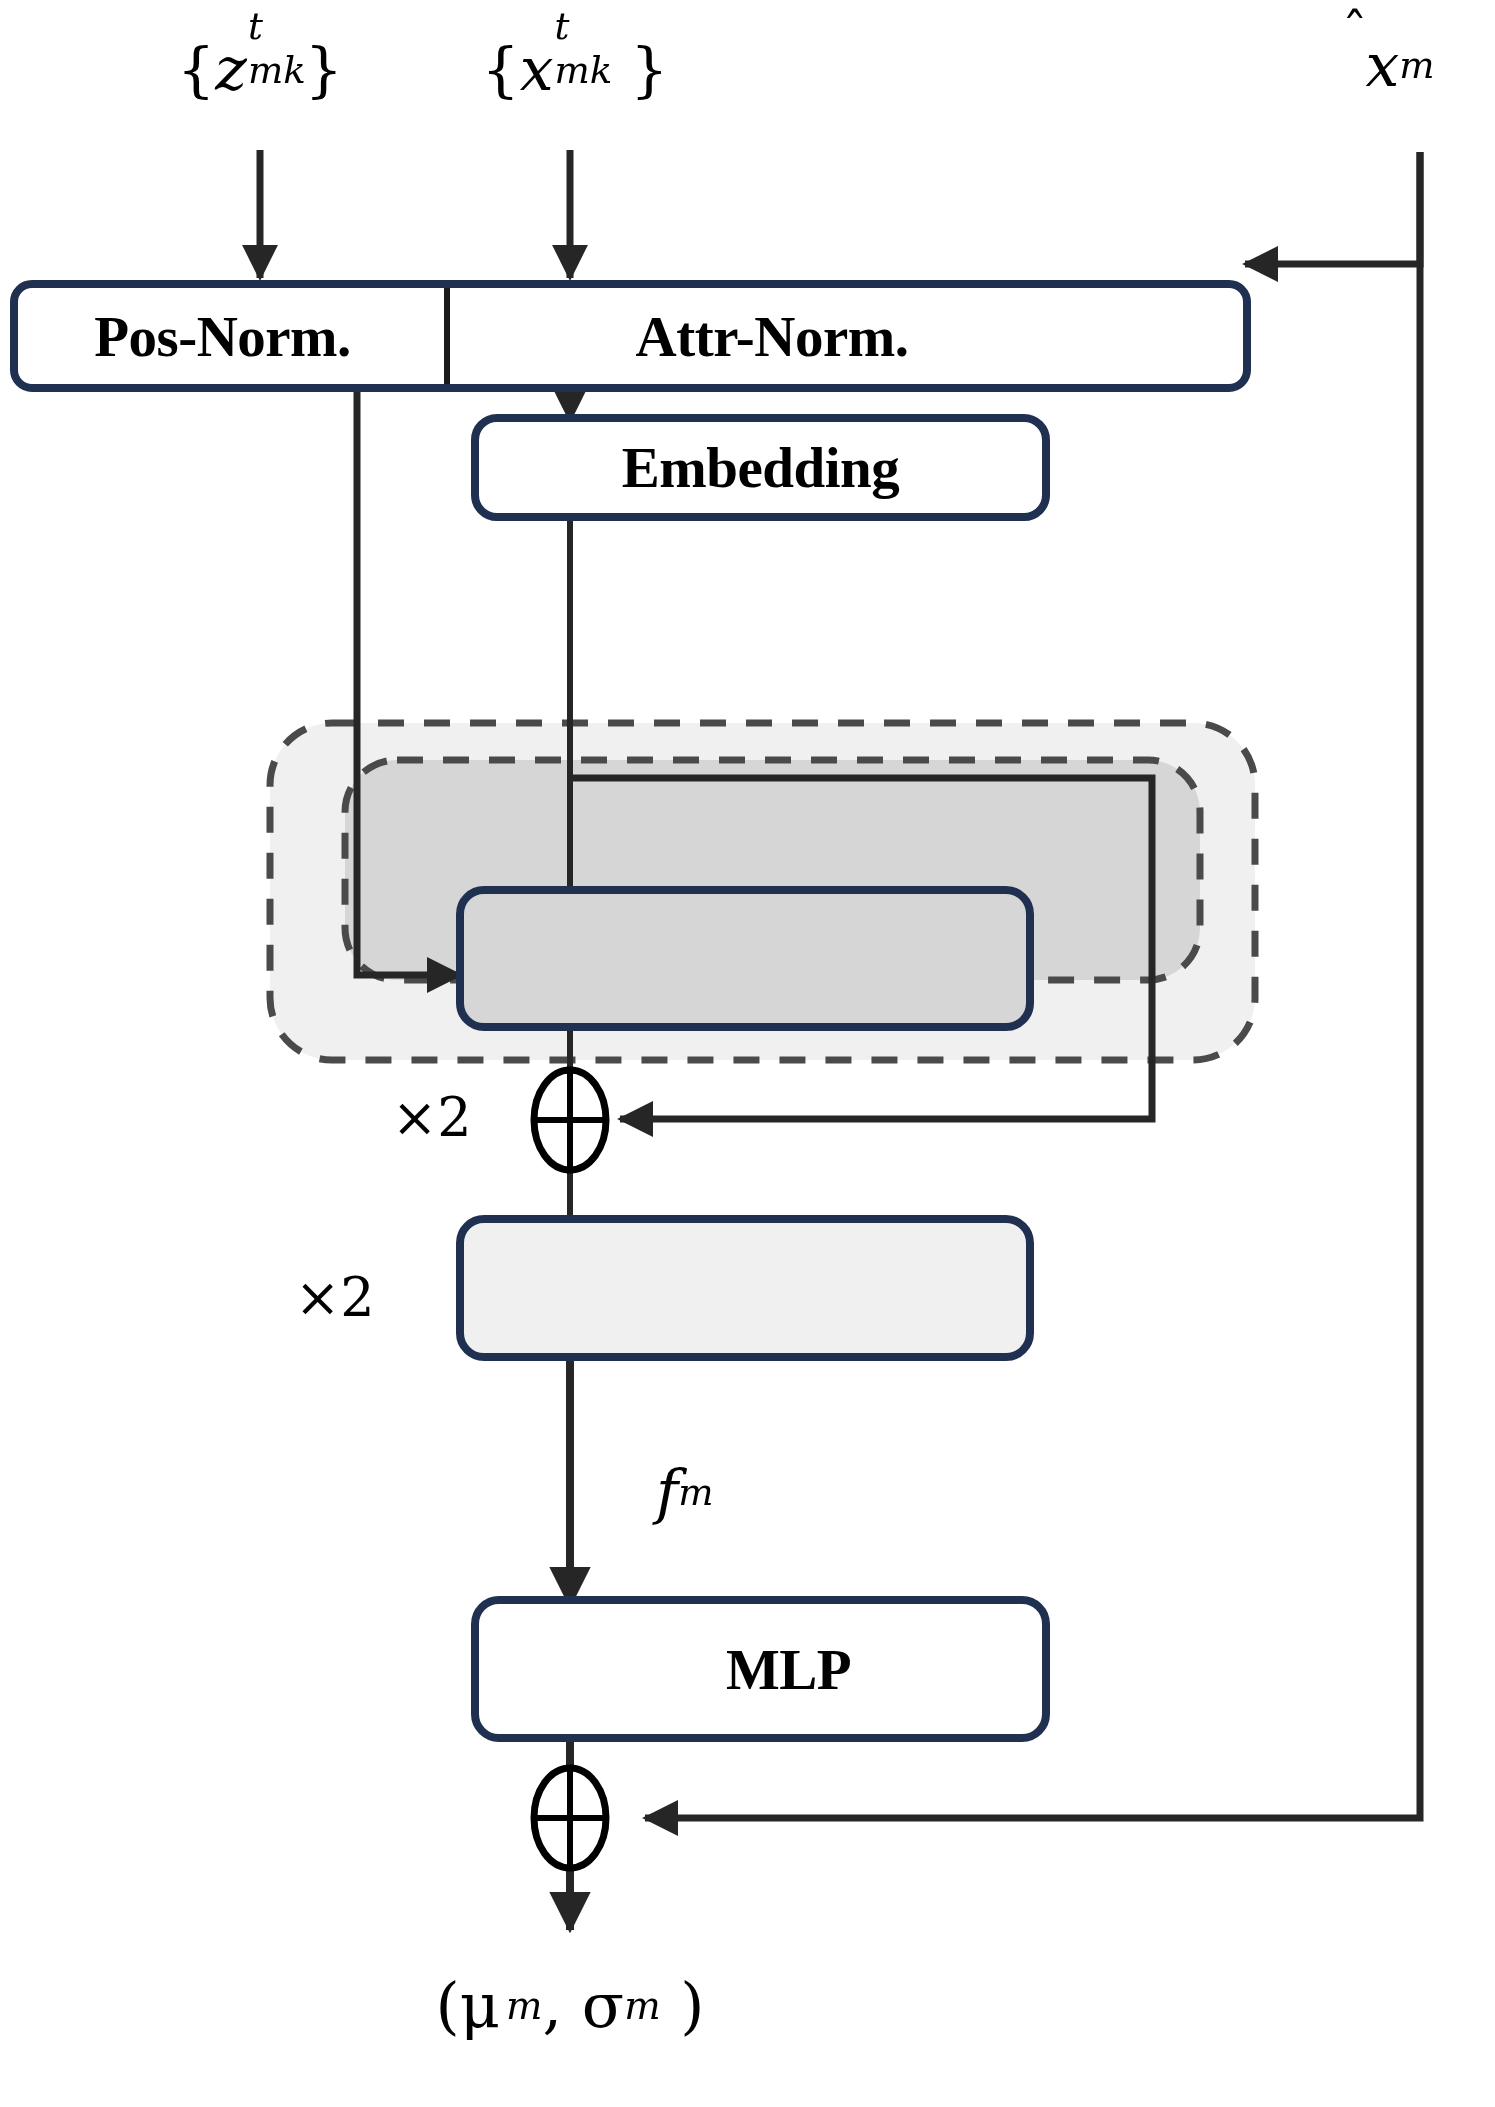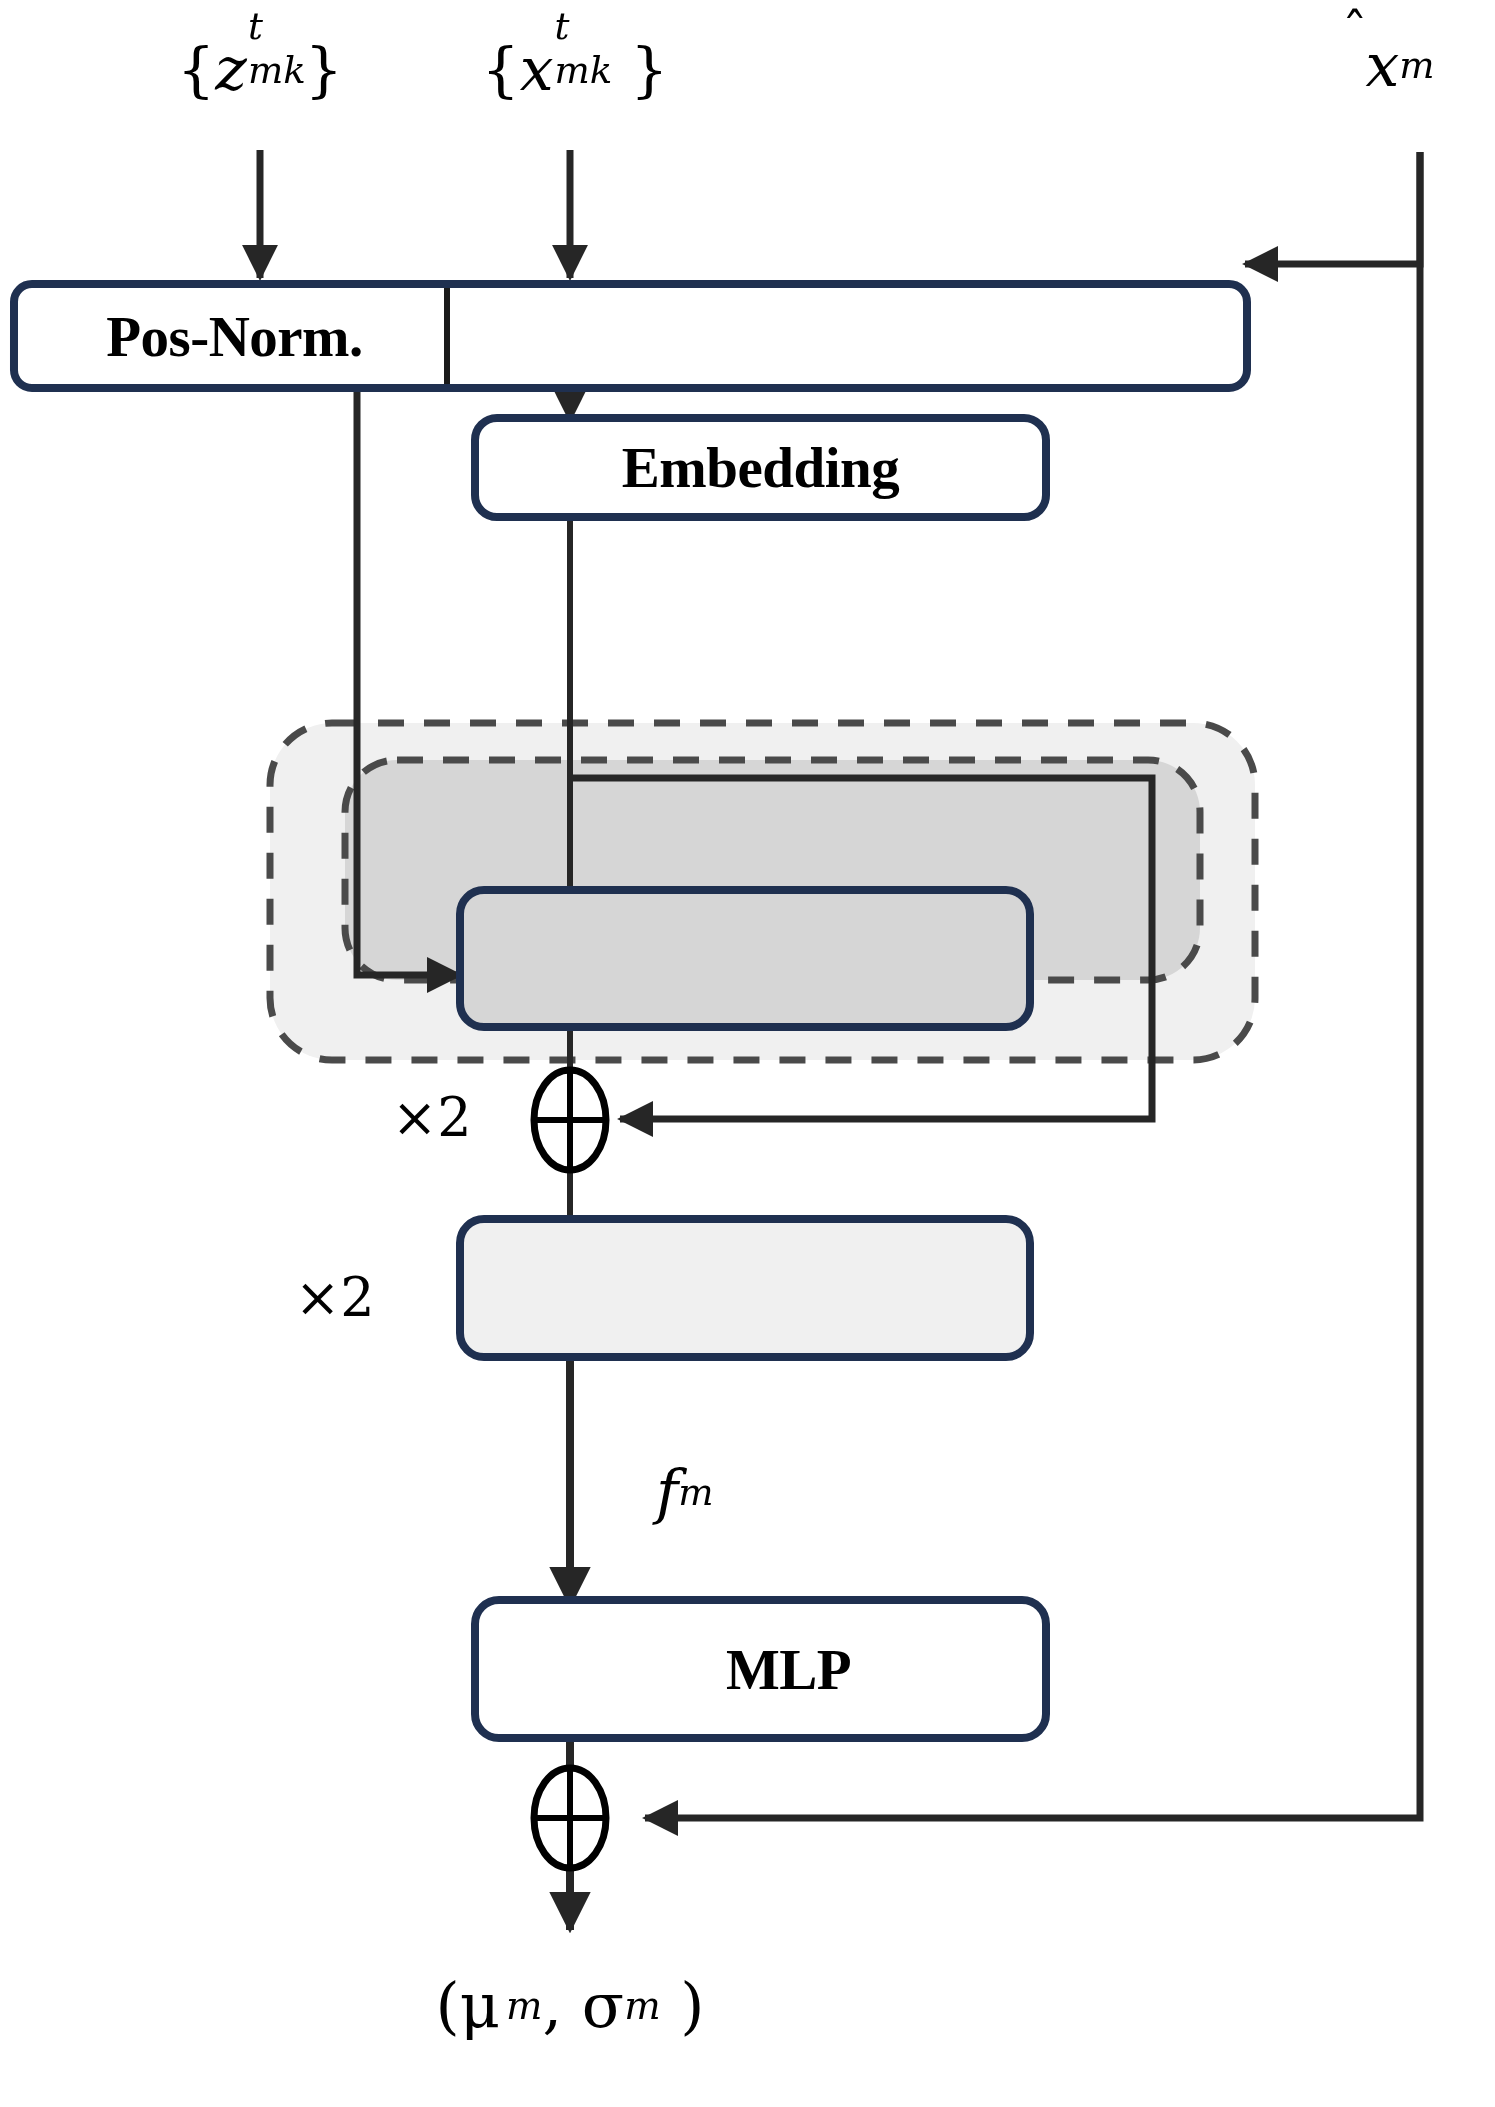--- a/index.html
+++ b/index.html
@@ -113,22 +113,25 @@
   </div>
 
   <div class="math" style="left:1310px;top:10px;width:180px;height:110px;font-size:60px;">
     <span style="position:relative;display:inline-block;">
       <span class="ital">x</span>
       <span style="position:absolute;left:2px;top:-28px;font-size:0.85em;">̂</span>
     </span>
       <sub class="s" style="font-size:0.62em;">m</sub>
   </div>
 
-  <div class="node-label" style="left:18px;top:284px;width:433px;height:104px;font-size:57px;letter-spacing:-0.5px;">Pos-Norm.</div>
+  <div class="node-label" style="left:6px;top:284px;width:433px;height:104px;font-size:57px;letter-spacing:-0.5px;">Pos-Norm.</div>
 
+  <div class="node-label" style="left:447px;top:284px;width:800px;height:104px;font-size:57px;letter-spacing:-0.5px;">
+    <span style="display:inline-block;margin-right:150px;">Attr-Norm.</span>
+  </div>
 
   <div class="node-label" style="left:475px;top:418px;width:571px;height:99px;font-size:57px;letter-spacing:-0.5px;">Embedding</div>
 
 
 
   <div class="node-label" style="left:503px;top:1600px;width:571px;height:138px;font-size:57px;letter-spacing:-0.5px;">MLP</div>
 
   <div class="rep" style="left:392px;top:1086px;">×2</div>
 
   <div class="rep" style="left:295px;top:1266px;">×2</div>

